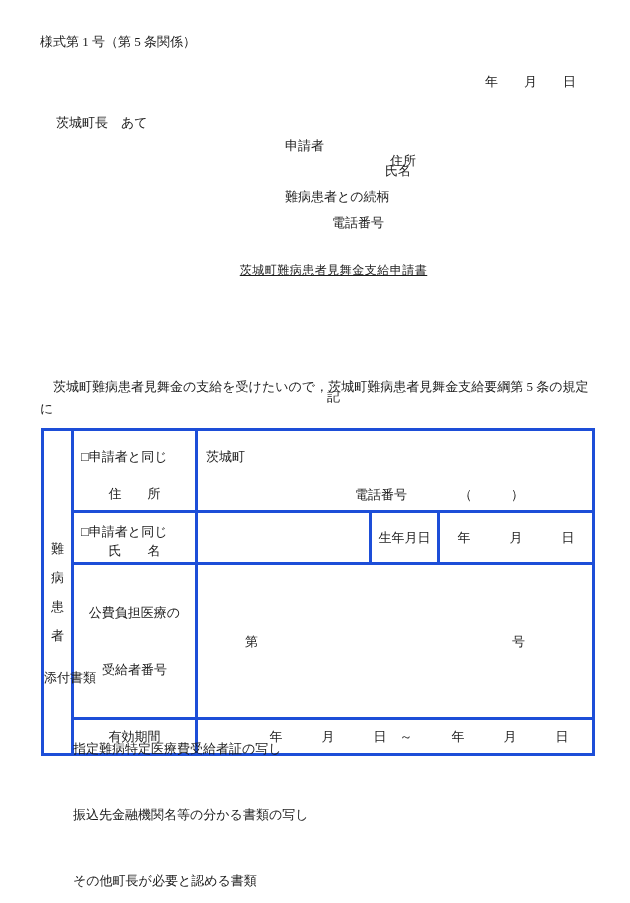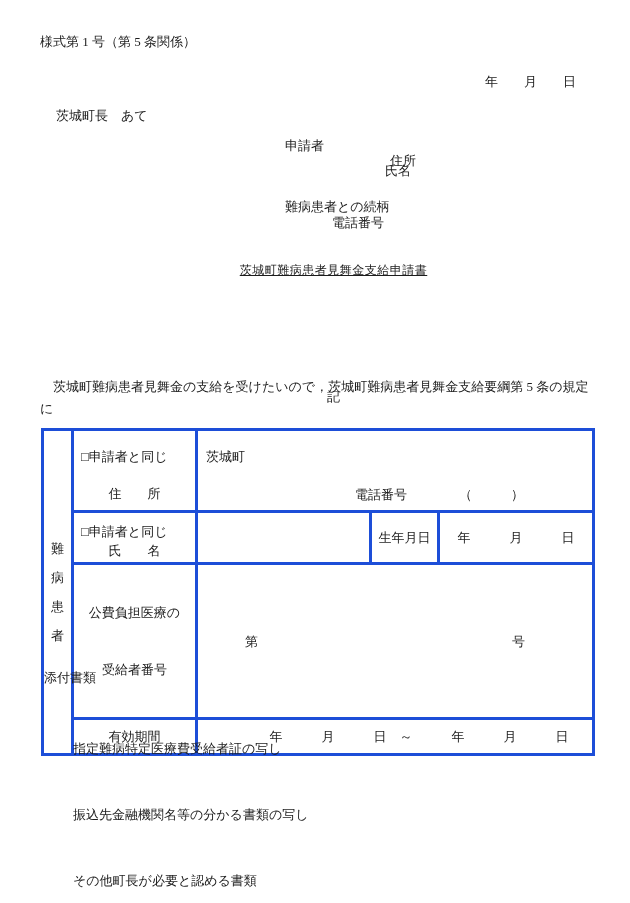--- a/index.html
+++ b/index.html
@@ -53,26 +53,26 @@
   .num-cell .inner span { white-space:pre; }
   .validity-cell { text-align:center; white-space:pre; padding-left:48px !important; }
 </style>
 </head>
 <body>
 
 <div class="page">
 
   <div class="t" style="left:40px; top:35px;">様式第 1 号（第 5 条関係）</div>
   <div class="t" style="left:485px; top:75px;">年　　月　　日</div>
-  <div class="t" style="left:56px; top:109px;">茨城町長　あて</div>
+  <div class="t" style="left:56px; top:116px;">茨城町長　あて</div>
 
   <div class="t" style="left:285px; top:139px;">申請者</div>
   <div class="t" style="left:380px; top:154px;margin-left:10px;">住所</div>
   <div class="t" style="left:385px; top:164px;">氏名</div>
-  <div class="t" style="left:285px; top:200px;">難病患者との続柄</div>
+  <div class="t" style="left:285px; top:190px;">難病患者との続柄</div>
   <div class="t" style="left:332px; top:216px;">電話番号</div>
 
   <div class="t center-line doc-title" style="top:264px;">茨城町難病患者見舞金支給申請書</div>
 
   <div class="t body-par" style="left:40px; top:332px; width:553px;">
     <div>　茨城町難病患者見舞金の支給を受けたいので，茨城町難病患者見舞金支給要綱第 5 条の規定に</div>
   </div>
 
   <div class="t center-line" style="top:390px;">記</div>
 

